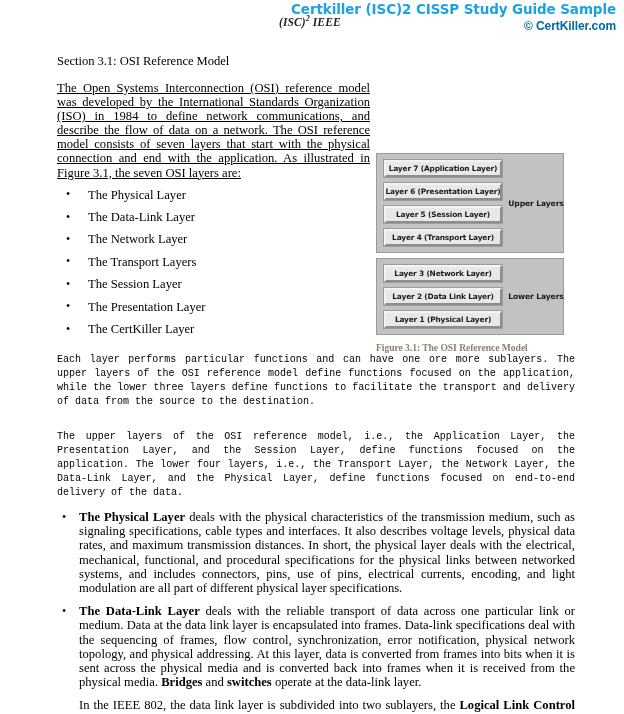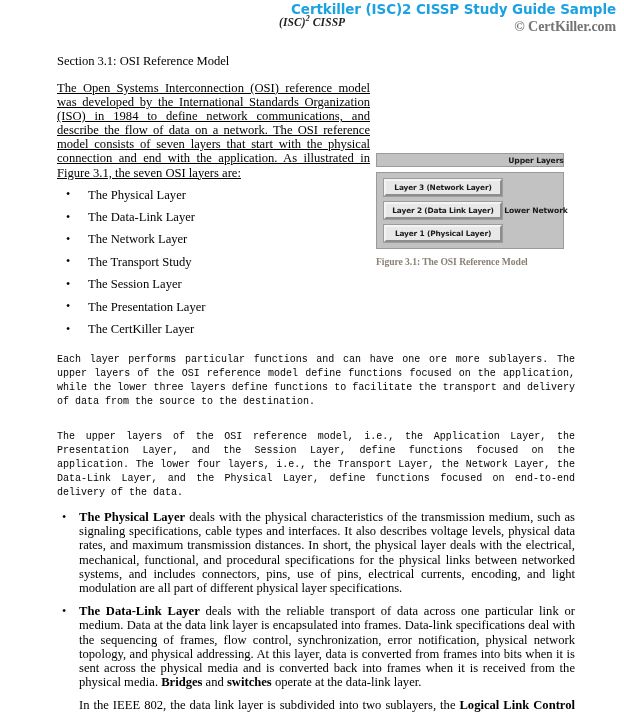--- a/index.html
+++ b/index.html
@@ -48,24 +48,24 @@
     font-weight: bold;
     font-size: 13.5px;
     color: #1ca2e0;
     white-space: nowrap;
     letter-spacing: -0.1px;
   }
   .hdr-line2 {
     position: absolute;
     right: 8px;
     top: 19px;
-    font-family: Liberation Serif, serif;
-    font-weight: bold;
-    font-size: 14px;
-    color: #737373;
+    font-family: Liberation Sans, sans-serif;
+    font-weight: bold;
+    font-size: 12px;
+    color: #0369a1;
     white-space: nowrap;
     letter-spacing: -0.1px;
   }
 
   
   .page {
     position: absolute;
     left: 0;
     top: 40px;
     width: 624px;
@@ -229,66 +229,80 @@
     line-height: 14.2px;
     text-align: justify;
     text-justify: inter-word;
   }
   b { font-weight: bold; }
 </style>
 </head>
 <body>
 
 <div class="header">
-  <div class="hdr-brand-left"><span>(ISC)</span><sup>2</sup><span> CISSP</span></div>
+  <div class="hdr-brand-left"><span>(ISC)</span><sup>2</sup><span> IEEE</span></div>
   <div class="hdr-line1">Certkiller (ISC)2 CISSP Study Guide Sample</div>
   <div class="hdr-line2">© CertKiller.com</div>
 </div>
 
 <div class="page">
 
 
   <div class="section-head">Section 3.1: OSI Reference Model</div>
 
   <div class="intro">
 
     <div class="intro-text">The Open Systems Interconnection (OSI) reference model was developed by the International Standards Organization (ISO) in 1984 to define network communications, and describe the flow of data on a network. The OSI reference model consists of seven layers that start with the physical connection and end with the application. As illustrated in Figure 3.1, the seven OSI layers are:</div>
 
     <ul class="bullets">
       <li><span class="bdot">•</span><span>The Physical Layer</span></li>
       <li><span class="bdot">•</span><span>The Data-Link Layer</span></li>
       <li><span class="bdot">•</span><span>The Network Layer</span></li>
-      <li><span class="bdot">•</span><span>The Transport Study</span></li>
+      <li><span class="bdot">•</span><span>The Transport Layers</span></li>
       <li><span class="bdot">•</span><span>The Session Layer</span></li>
       <li><span class="bdot">•</span><span>The Presentation Layer</span></li>
       <li><span class="bdot">•</span><span>The CertKiller Layer</span></li>
     </ul>
 
     <div class="figure">
 
       <div class="osi-group upper">
+        <div class="osi-rows">
+          <div class="osi-box">
+              <span>Layer 7 (Application Layer)</span>
+            </div>
+          <div class="osi-box">
+              <span>Layer 6 (Presentation Layer)</span>
+            </div>
+          <div class="osi-box">
+              <span>Layer 5 (Session Layer)</span>
+            </div>
+          <div class="osi-box">
+              <span>Layer 4 (Transport Layer)</span>
+            </div>
+        </div>
         <div class="osi-side">
             <span>Upper Layers</span>
           </div>
       </div>
 
       <div class="osi-group lower">
         <div class="osi-rows">
           <div class="osi-box">
               <span>Layer 3 (Network Layer)</span>
             </div>
           <div class="osi-box">
               <span>Layer 2 (Data Link Layer)</span>
             </div>
           <div class="osi-box">
               <span>Layer 1 (Physical Layer)</span>
             </div>
         </div>
         <div class="osi-side">
-            <span>Lower Network</span>
+            <span>Lower Layers</span>
           </div>
       </div>
 
       <div class="fig-caption">Figure 3.1: The OSI Reference Model</div>
     </div>
 
   </div>
 
   <div class="body-wrap">
 

